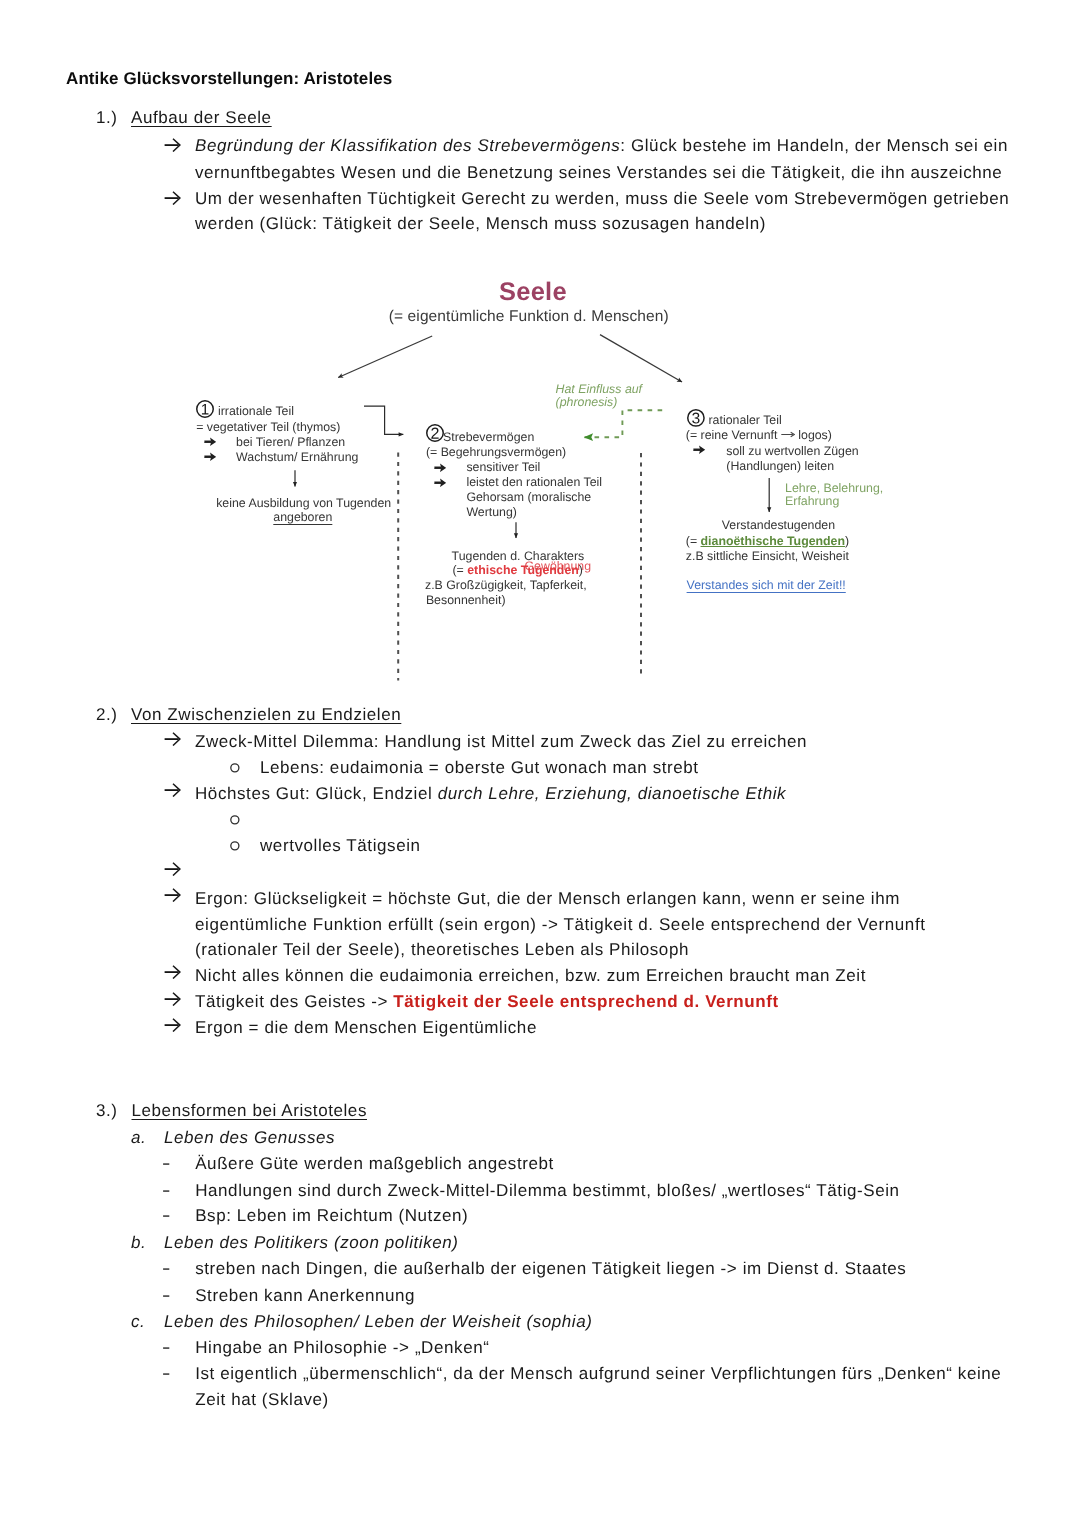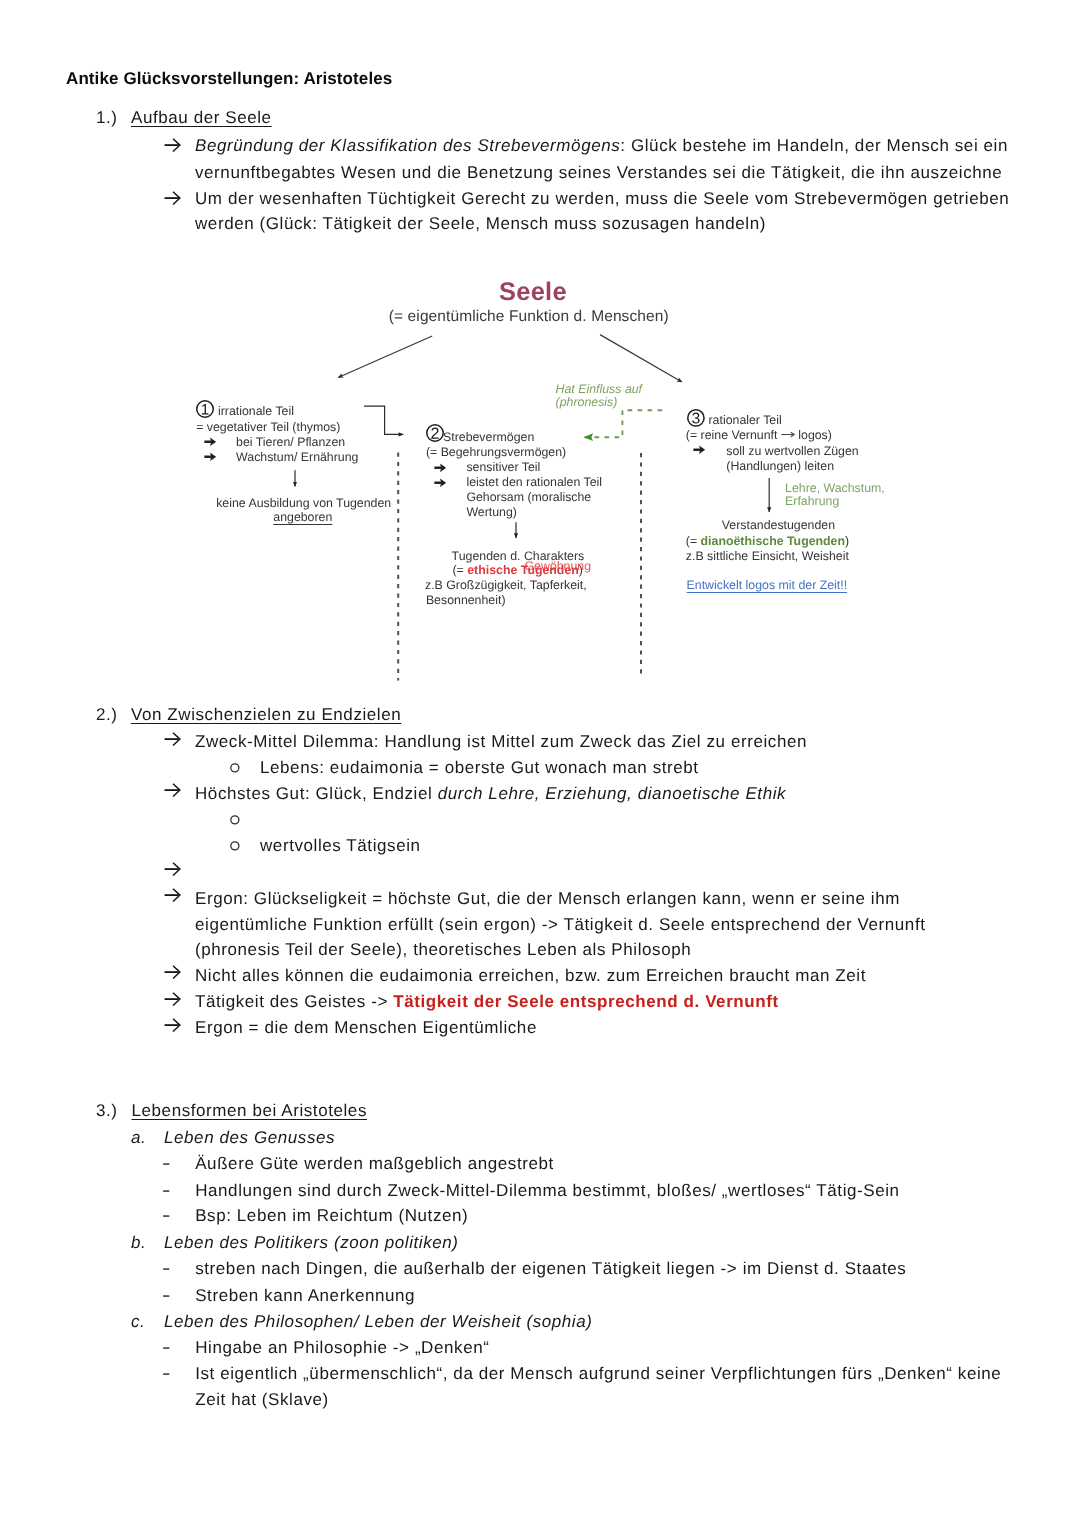--- a/index.html
+++ b/index.html
@@ -17,21 +17,21 @@
   .ci{position:absolute;width:10px;height:10px;}
   .ci svg{position:static;display:block;}
   .dsh{position:absolute;width:7px;height:3px;}
   .dsh svg{display:block;}
 
   
   .seele{position:absolute;color:#9c4263;font-weight:bold;font-size:25.4px;letter-spacing:0.3px;white-space:pre;}
   .dsub{position:absolute;font-size:15.5px;letter-spacing:0.1px;color:#3a3a3a;white-space:pre;}
   .d{position:absolute;font-size:12.35px;color:#353535;white-space:pre;}
   .green{color:#7fa363;}
-  .dgreenb{color:#5c8a3c;font-weight:bold;}
+  .dgreenb{color:#5c8a3c;font-weight:bold;text-decoration:underline;}
   .dred{color:#e2545a;margin-top:40px;}
   .dredb{color:#e03a3f;font-weight:bold;}
   .blue{color:#4472c4;}
   .inarrow{display:inline-block;width:14px;height:9px;vertical-align:0px;}
   .inarrow svg{display:inline-block;}
   .cn{position:absolute;}
   .cn svg{display:block;}
   #diagram-svg{position:absolute;left:0;top:0;overflow:visible;pointer-events:none;}
 </style>
 </head>
@@ -101,21 +101,21 @@
       </svg>
     </div>
   <div class="ar" style="left:163.5px;top:888.4px">
       <svg width="17" height="14" viewBox="0 0 17 14">
         <path d="M0.6 7.1 H14.6" fill="none" stroke="#151515" stroke-width="1.8"></path>
         <path d="M9.0 0.7 L15.9 7.1 L9.0 13.5" fill="none" stroke="#1a1a1a" stroke-width="1.5"></path>
       </svg>
     </div>
   <div class="t" style="left:195px;top:888.9px">Ergon: Glückseligkeit = höchste Gut, die der Mensch erlangen kann, wenn er seine ihm</div>
   <div class="t" style="left:195px;top:915.2px">eigentümliche Funktion erfüllt (sein ergon) -&gt; Tätigkeit d. Seele entsprechend der Vernunft</div>
-  <div class="t" style="left:195px;top:939.8px">(phronesis Teil der Seele), theoretisches Leben als Philosoph</div>
+  <div class="t" style="left:195px;top:939.8px">(rationaler Teil der Seele), theoretisches Leben als Philosoph</div>
   <div class="ar" style="left:163.5px;top:965.2px">
       <svg width="17" height="14" viewBox="0 0 17 14">
         <path d="M0.6 7.1 H14.6" fill="none" stroke="#151515" stroke-width="1.8"></path>
         <path d="M9.0 0.7 L15.9 7.1 L9.0 13.5" fill="none" stroke="#1a1a1a" stroke-width="1.5"></path>
       </svg>
     </div>
   <div class="t" style="left:195px;top:965.7px">Nicht alles können die eudaimonia erreichen, bzw. zum Erreichen braucht man Zeit</div>
   <div class="ar" style="left:163.5px;top:991.5px">
       <svg width="17" height="14" viewBox="0 0 17 14">
         <path d="M0.6 7.1 H14.6" fill="none" stroke="#151515" stroke-width="1.8"></path>
@@ -288,21 +288,21 @@
           </svg></span><span> logos)</span></div>
   <div class="ar" style="left:693.3px;top:445.3px;width:12.5px;height:9.5px">
         <svg width="12.6" height="9.6" viewBox="0 0 12.6 9.6">
           <path d="M0.4 3.7 H7.6 V4.0 H0.4 Z M0.4 5.6 H7.6 V5.9 H0.4 Z" fill="#1f1f1f"></path>
           <path d="M0.4 3.7 H7.2 V5.9 H0.4 Z" fill="#1f1f1f"></path>
           <path d="M6.0 0.5 L12.2 4.8 L6.0 9.1 L7.2 4.8 Z" fill="#1f1f1f"></path>
         </svg>
       </div>
   <div class="d" style="left:726.3px;top:443.8px">soll zu wertvollen Zügen</div>
   <div class="d" style="left:726.3px;top:459.0px">(Handlungen) leiten</div>
-  <div class="d green" style="left:785.1px;top:480.6px">Lehre, Wachstum,</div>
+  <div class="d green" style="left:785.1px;top:480.6px">Lehre, Belehrung,</div>
   <div class="d green" style="left:785.1px;top:494.3px">Erfahrung</div>
   <div class="d" style="left:721.8px;top:518.3px">Verstandestugenden</div>
   <div class="d" style="left:685.8px;top:533.8px"><span>(= </span><span class="dgreenb">dianoëthische Tugenden</span><span>)</span></div>
   <div class="d" style="left:685.8px;top:549.0px">z.B sittliche Einsicht, Weisheit</div>
-  <div class="d blue u" style="left:686.6px;top:577.6px">Entwickelt logos mit der Zeit!!</div>
+  <div class="d blue u" style="left:686.6px;top:577.6px">Verstandes sich mit der Zeit!!</div>
   </div>
 
 </div>
 
 </body></html>

